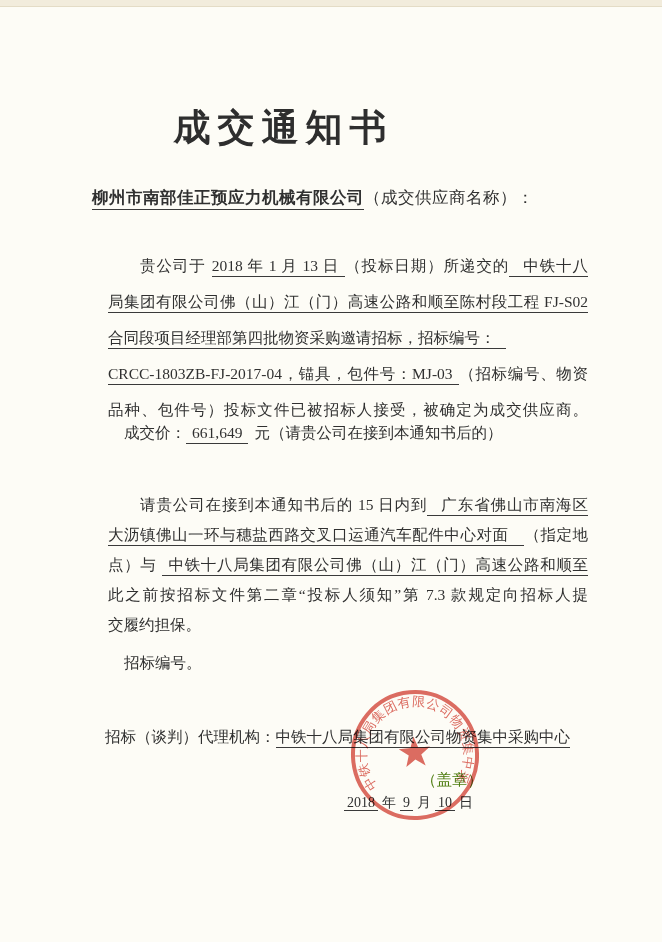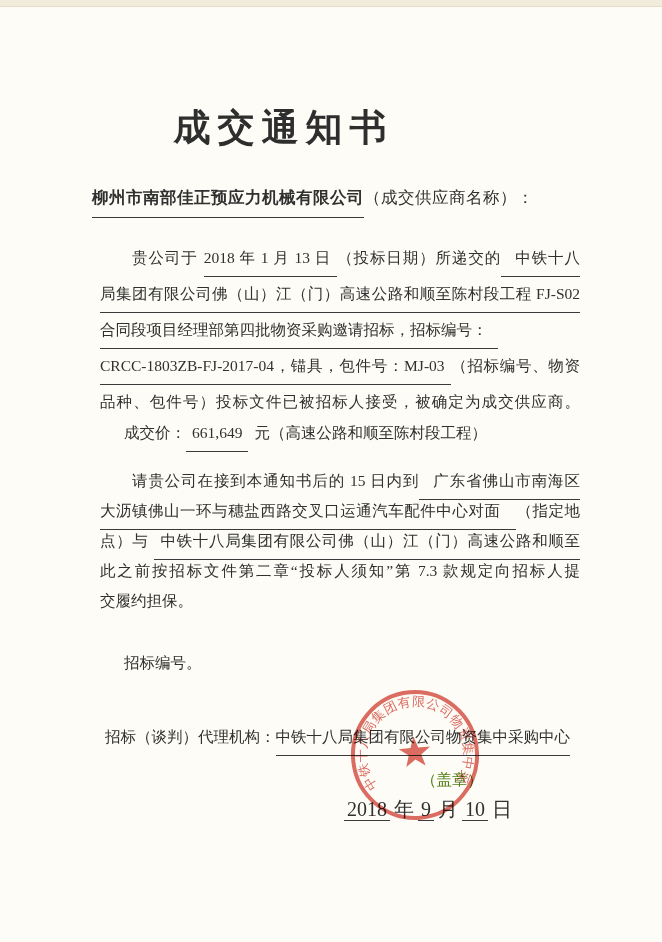--- a/index.html
+++ b/index.html
@@ -13,38 +13,38 @@
   }
   .page{position:relative;width:662px;height:942px;overflow:hidden;background:#fdfcf6;}
   .scan-edge{position:absolute;top:0;left:0;width:662px;height:6px;background:#f2ecdc;border-bottom:1px solid #e4dcc6;}
 
   .title{
     position:absolute;top:104px;left:0;width:560px;margin:0;
     text-align:center;font-size:37px;font-weight:bold;color:#2e2e2e;
     letter-spacing:7px;text-indent:7px;line-height:48px;
   }
 
-  .blk{position:absolute;left:92px;width:480px;margin:8px;font-size:15.5px;color:#303030;}
+  .blk{position:absolute;left:92px;width:480px;margin:16px;font-size:15.5px;color:#303030;}
   .line{margin:0;white-space:nowrap;}
   .just{text-align:justify;text-align-last:justify;}
   .indent{text-indent:32px;}
   .bold{font-weight:bold;}
-  .u{border-bottom:1px solid #3a3a3a;padding-bottom:10px;}
+  .u{border-bottom:1px solid #3a3a3a;padding-bottom:2px;}
   .pl6{padding-left:6px;} .pl14{padding-left:14px;}
   .pr6{padding-right:6px;text-align:right;} .pr10{padding-right:10px;} .pr16{padding-right:16px;}
   .ml6{margin-left:6px;}
 
   .recipient{top:186px;font-size:16.5px;letter-spacing:.5px;line-height:24px;}
   .p1{top:232px;line-height:36px;}
   .price{top:420px;line-height:26px;}
-  .p2{top:458px;line-height:30px;}
+  .p2{top:474px;line-height:30px;}
   .closing{top:651px;line-height:24px;}
   .agency{top:725px;line-height:24px;text-indent:13px;font-family:Liberation Serif, serif;}
   .sealnote{position:absolute;left:407px;top:753px;font-size:15.5px;color:#4d7c0f;line-height:22px;margin-left:14px;}
-  .dateline{position:absolute;left:344px;top:778px;font-size:20px;color:#303030;line-height:22px;white-space:nowrap;}
+  .dateline{position:absolute;left:344px;top:778px;font-size:14px;color:#303030;line-height:22px;white-space:nowrap;}
   .dateline .num{padding:0 3px;}
   .dateline .unit{margin:0 4px;}
 
   .stamp{
     position:absolute;left:346px;top:686px;width:138px;height:138px;
     color:#d5483d;opacity:.8;mix-blend-mode:multiply;
     transform:rotate(-5deg);
   }
 </style>
 </head>
@@ -58,21 +58,21 @@
   <p class="blk recipient line"><span class="u bold">柳州市南部佳正预应力机械有限公司</span><span>（成交供应商名称）：</span></p>
 
   <div class="blk p1">
     <p class="line just indent"><span>贵公司于</span><span class="u ml6 pr6">2018 年 1 月 13 日</span><span>（投标日期）所递交的</span><span class="u pl14">中铁十八</span></p>
     <p class="line just"><span class="u">局集团有限公司佛（山）江（门）高速公路和顺至陈村段工程 FJ-S02</span></p>
     <p class="line"><span class="u pr10">合同段项目经理部第四批物资采购邀请招标，招标编号：</span></p>
     <p class="line just"><span class="u pr6">CRCC-1803ZB-FJ-2017-04，锚具，包件号：MJ-03</span><span>（招标编号、物资</span></p>
     <p class="line just"><span>品种、包件号）投标文件已被招标人接受，被确定为成交供应商。</span></p>
   </div>
 
-  <p class="blk price line indent"><span>成交价：</span><span class="u pl6 pr6">661,649</span><span class="ml6">元（高速公路和顺至陈村段工程）</span></p>
+  <p class="blk price line indent"><span>成交价：</span><span class="u pl6 pr6">661,649</span><span class="ml6">元（请贵公司在接到本通知书后的）</span></p>
 
   <div class="blk p2">
     <p class="line just indent"><span>请贵公司在接到本通知书后的 15 日内到</span><span class="u pl14">广东省佛山市南海区</span></p>
     <p class="line just"><span class="u pr16">大沥镇佛山一环与穗盐西路交叉口运通汽车配件中心对面</span><span>（指定地</span></p>
     <p class="line just"><span>点）与</span><span class="u ml6 pl6">中铁十八局集团有限公司佛（山）江（门）高速公路和顺至</span></p>
     <p class="line just"><span>此之前按招标文件第二章“投标人须知”第 7.3 款规定向招标人提</span></p>
     <p class="line"><span>交履约担保。</span></p>
   </div>
 
   <p class="blk closing line indent">招标编号。</p>

